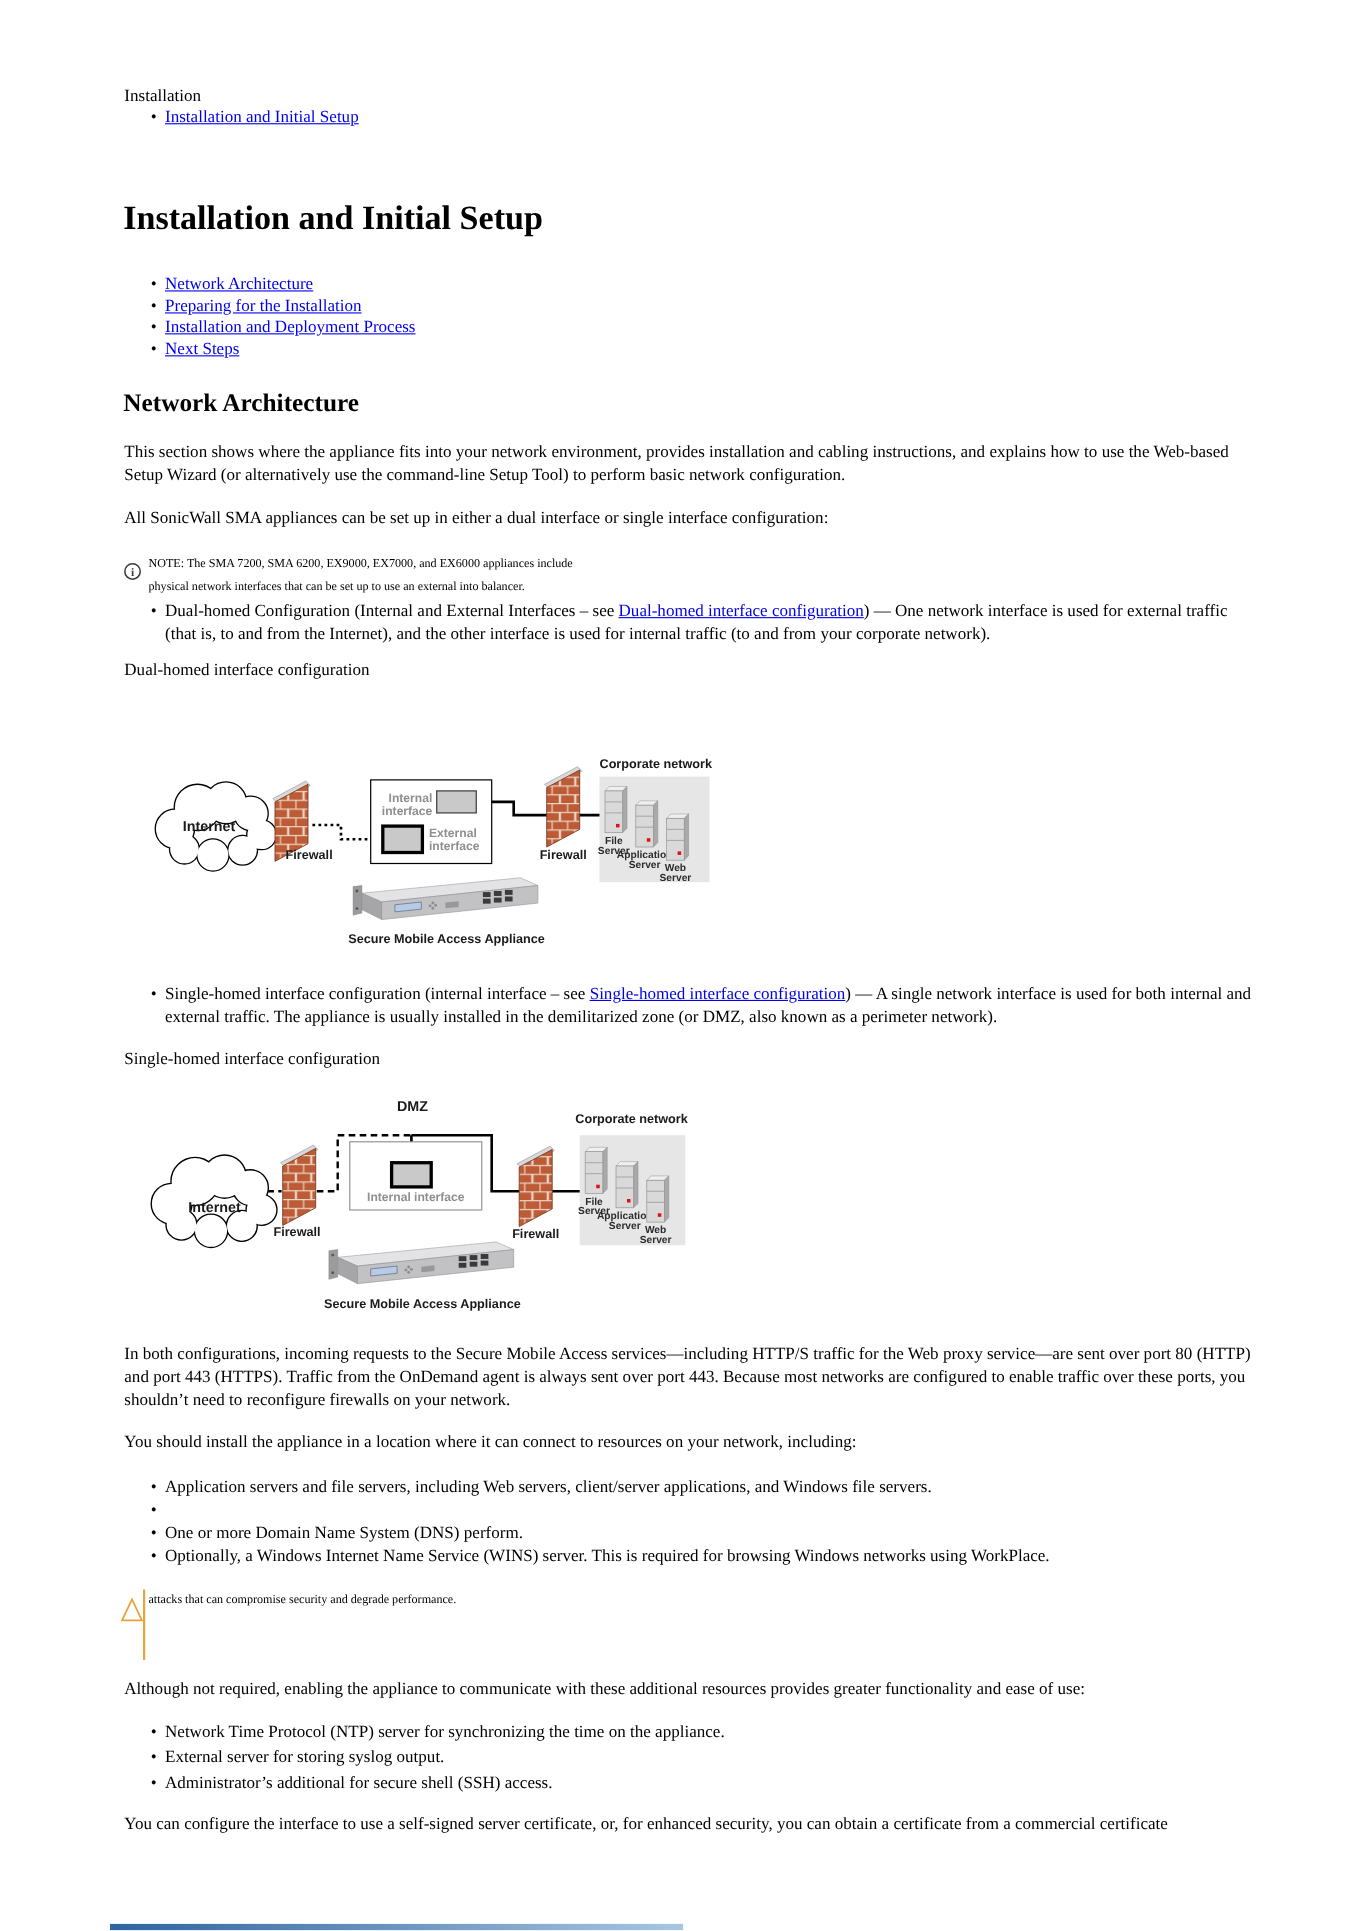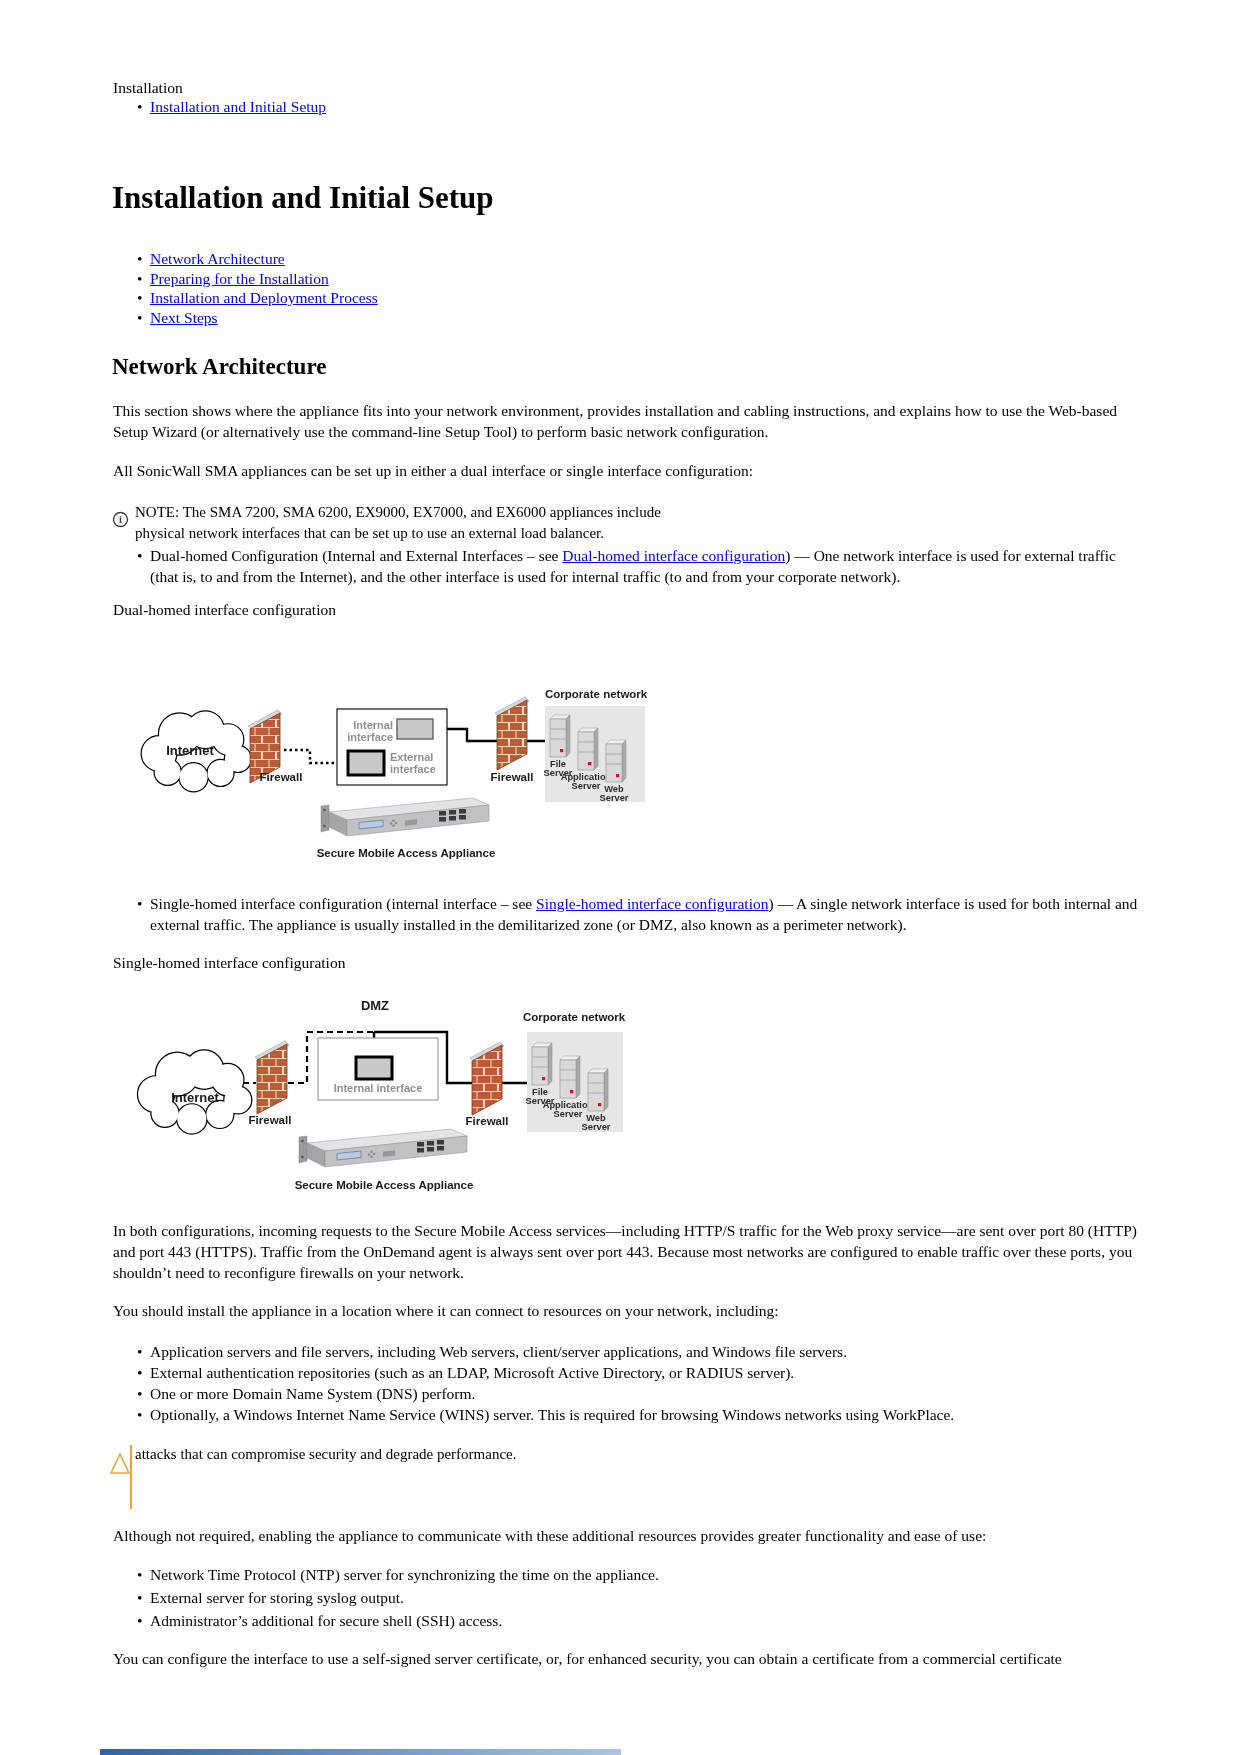--- a/index.html
+++ b/index.html
@@ -8,21 +8,21 @@
   .abs { position:absolute; }
   .txt { font-size:15.5px; line-height:21px; }
   .para { position:absolute; font-size:15.5px; line-height:21px; width:1028px; }
   .h1 { position:absolute; font-size:31px; font-weight:bold; line-height:34px; }
   .h2 { position:absolute; font-size:23px; font-weight:bold; line-height:26px; }
   .caption { position:absolute; font-size:15.5px; line-height:21px; }
   .row { position:absolute; display:flex; font-size:15.5px; line-height:21px; }
   .blt { width:13px; flex:none; }
   .bt  { width:992px; }
   .doclink { color:#0000EE; text-decoration:underline; cursor:pointer; }
-  .stack div { line-height:21px; font-size:15px; }
+  .stack div { line-height:21px; font-size:11px; }
   .stack.caution div { line-height:21.5px; }
   .list .li { display:flex; font-size:15.5px; }
   .toc .li { height:19.7px; }
   .res .li { height:21px; }
   .add .li { height:23px; }
   .vbar { position:absolute; width:2px; background:#E8A33D; }
   .footerbar { position:absolute; height:6px; background:linear-gradient(90deg,#2E64A0,#A8C6E4); }
   svg text { font-family:"Liberation Sans","DejaVu Sans",sans-serif; font-weight:bold; }
   .dlab   { font-size:11.5px; fill:#1a1a1a; }
   .dlab-lg{ font-size:13px;   fill:#1a1a1a; }
@@ -72,21 +72,21 @@
   <div class="para" style="left:113px; top:400px;">This section shows where the appliance fits into your network environment, provides installation and cabling instructions, and explains how to use the Web-based Setup Wizard (or alternatively use the command-line Setup Tool) to perform basic network configuration.</div>
 
   <div class="abs" style="left:112px; top:511px;">
     <svg width="18" height="18" viewBox="0 0 18 18">
       <circle cx="8.5" cy="8.5" r="7" fill="none" stroke="#3d3d3d" stroke-width="1.4"></circle>
       <text x="8.5" y="12.4" text-anchor="middle" style="font-family:'Liberation Serif',serif;font-weight:bold;font-size:10.5px;" fill="#3d3d3d">i</text>
     </svg>
   </div>
   <div class="abs stack" style="left:135px; top:502px;">
     <div>NOTE: The SMA 7200, SMA 6200, EX9000, EX7000, and EX6000 appliances include</div>
-    <div>physical network interfaces that can be set up to use an external load balancer.</div>
+    <div>physical network interfaces that can be set up to use an external into balancer.</div>
   </div>
 
   <div class="row" style="left:137px; top:545px;">
     <span class="blt">•</span>
     <span class="bt"><span>Dual-homed Configuration (Internal and External Interfaces – see </span><a class="doclink">Dual-homed interface configuration</a><span>) — One network interface is used for external traffic (that is, to and from the Internet), and the other interface is used for internal traffic (to and from your corporate network).</span></span>
   </div>
 
   <div class="caption" style="left:113px; top:599px;">Dual-homed interface configuration</div>
 
   <svg class="abs" style="left:118px; top:620px;" width="540" height="248" viewBox="0 0 540 248">
@@ -258,21 +258,20 @@
 
   <div class="para" style="left:113px; top:1300px;">You should install the appliance in a location where it can connect to resources on your network, including:</div>
 
   <div class="abs list res" style="left:137px; top:1343px;">
     <div class="li">
       <span class="blt">•</span>
       <span>Application servers and file servers, including Web servers, client/server applications, and Windows file servers.</span>
     </div>
     <div class="li">
       <span class="blt">•</span>
-      <span>External authentication repositories (such as an LDAP, Microsoft Active Directory, or RADIUS server).</span>
     </div>
     <div class="li">
       <span class="blt">•</span>
       <span>One or more Domain Name System (DNS) perform.</span>
     </div>
     <div class="li">
       <span class="blt">•</span>
       <span>Optionally, a Windows Internet Name Service (WINS) server. This is required for browsing Windows networks using WorkPlace.</span>
     </div>
   </div>

